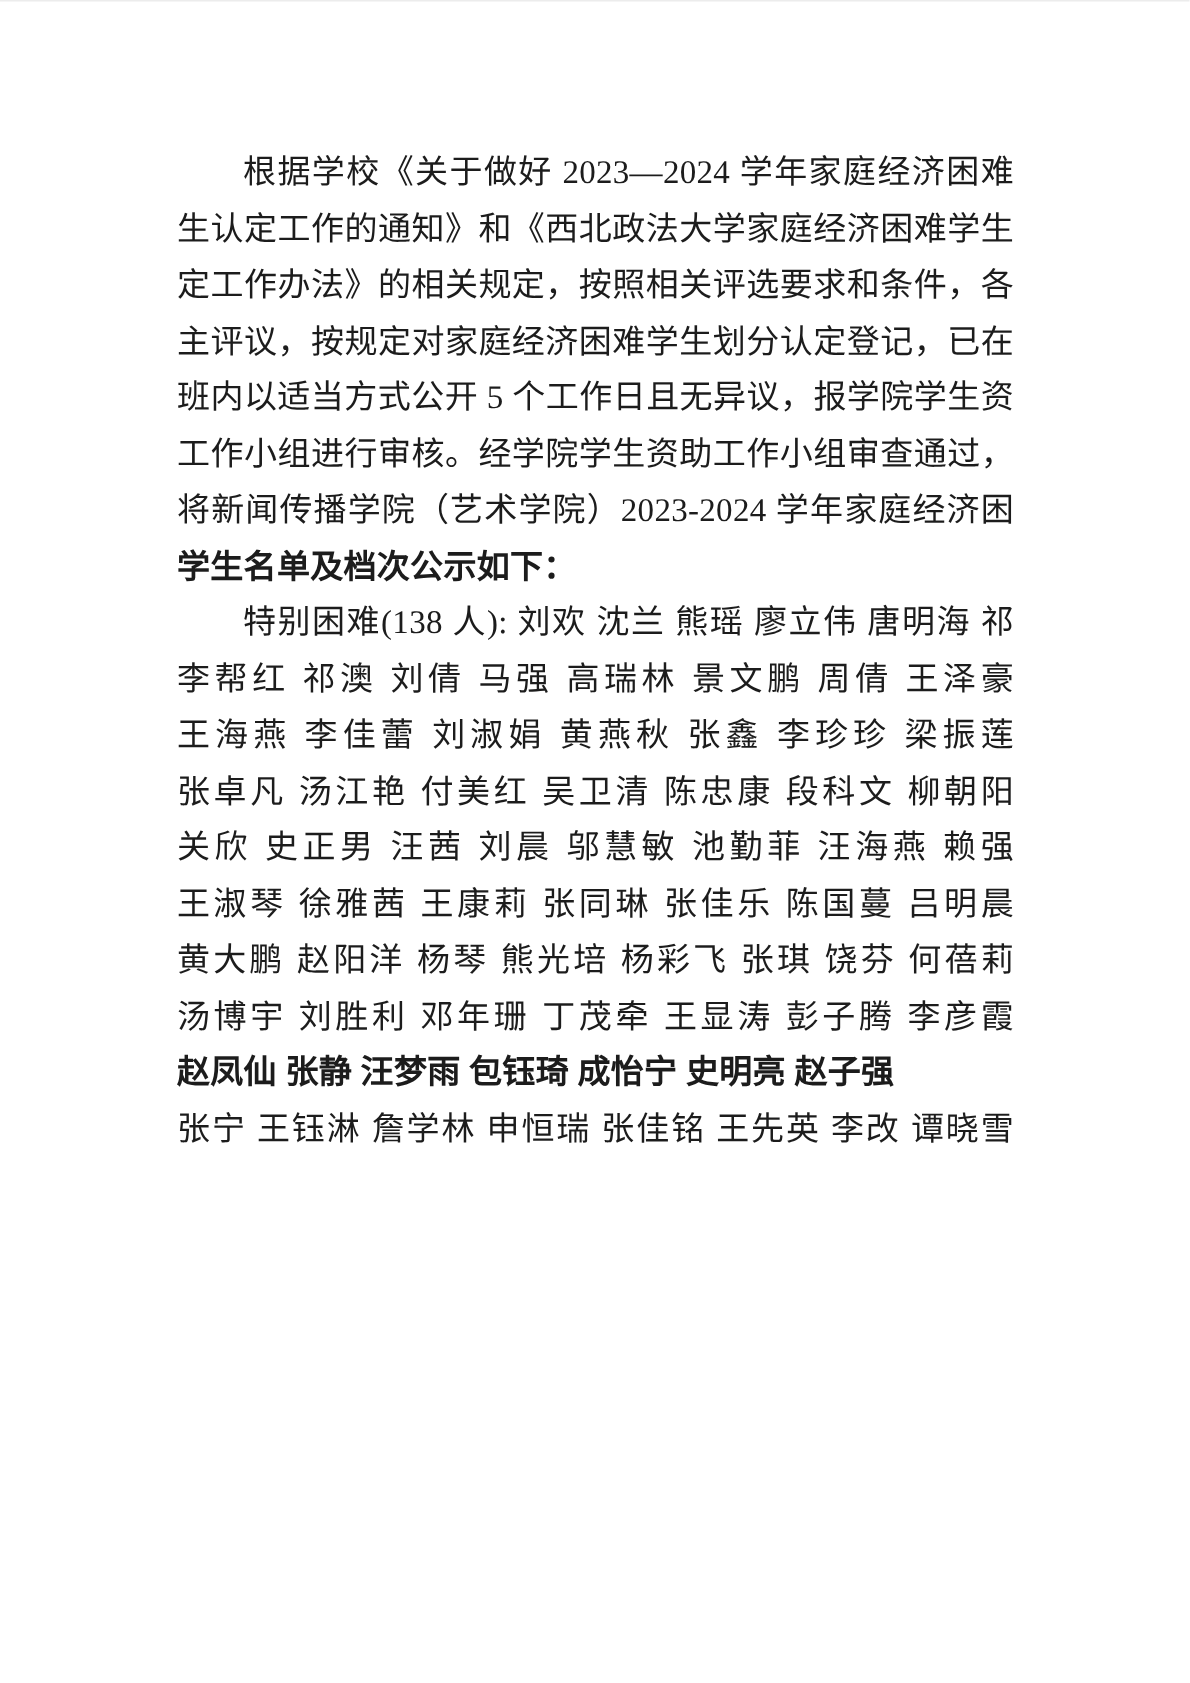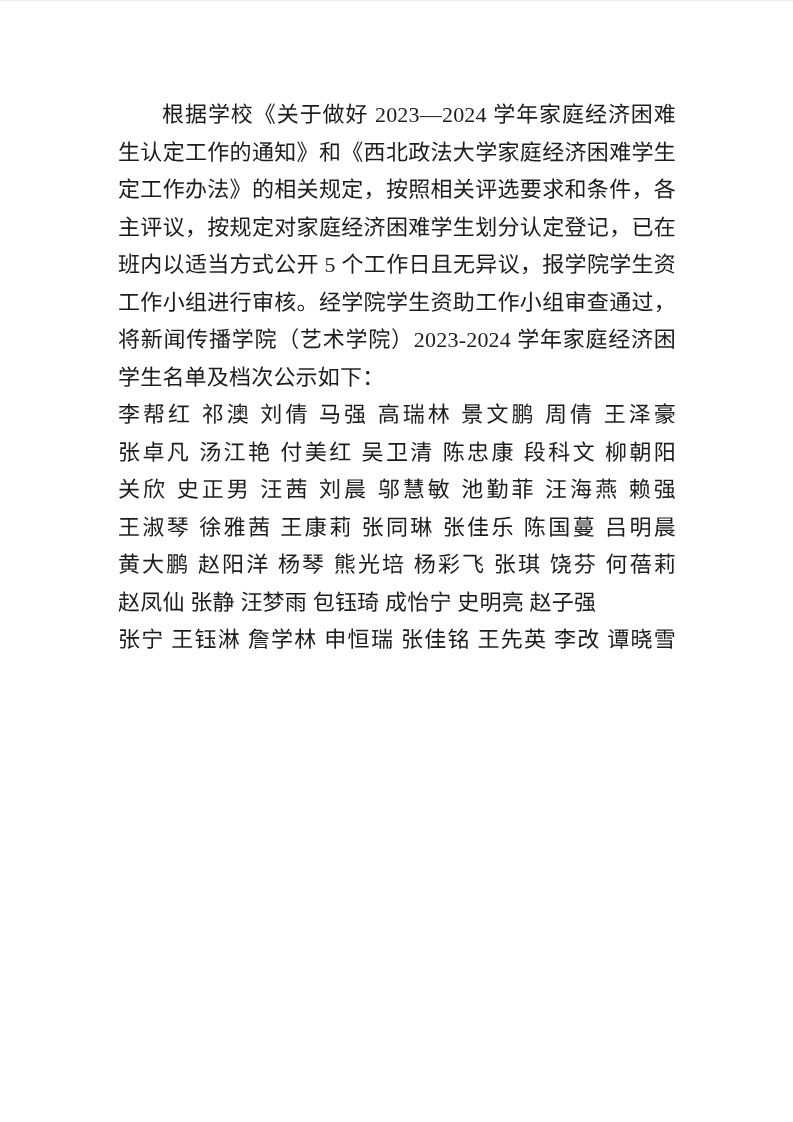--- a/index.html
+++ b/index.html
@@ -40,40 +40,44 @@
     text-align: justify;
     text-align-last: justify;
     height: 37.5px;
     overflow: hidden;
   }
   .line.indent {
     padding-left: 44px; 
   }
   .line.para-last {
     text-align-last: left;
+    font-weight: bold;
   }
 </style>
 </head>
 <body>
 
 <div class="page">
   <div class="textblock" id="textblock">
       <div class="paragraph">
         <div class="line indent">根据学校《关于做好 2023—2024 学年家庭经济困难学</div>
         <div class="line">生认定工作的通知》和《西北政法大学家庭经济困难学生认</div>
         <div class="line">定工作办法》的相关规定，按照相关评选要求和条件，各年</div>
         <div class="line">主评议，按规定对家庭经济困难学生划分认定登记，已在本</div>
         <div class="line">班内以适当方式公开 5 个工作日且无异议，报学院学生资助</div>
         <div class="line">工作小组进行审核。经学院学生资助工作小组审查通过，现</div>
         <div class="line">将新闻传播学院（艺术学院）2023-2024 学年家庭经济困难</div>
         <div class="line para-last">学生名单及档次公示如下：</div>
       </div>
       <div class="paragraph">
+        <div class="line indent">特别困难(138 人): 刘欢 沈兰 熊瑶 廖立伟 唐明海 祁</div>
         <div class="line">李帮红 祁澳 刘倩 马强 高瑞林 景文鹏 周倩 王泽豪</div>
+        <div class="line">王海燕 李佳蕾 刘淑娟 黄燕秋 张鑫 李珍珍 梁振莲</div>
         <div class="line">张卓凡 汤江艳 付美红 吴卫清 陈忠康 段科文 柳朝阳</div>
         <div class="line">关欣 史正男 汪茜 刘晨 邬慧敏 池勤菲 汪海燕 赖强</div>
         <div class="line">王淑琴 徐雅茜 王康莉 张同琳 张佳乐 陈国蔓 吕明晨</div>
         <div class="line">黄大鹏 赵阳洋 杨琴 熊光培 杨彩飞 张琪 饶芬 何蓓莉</div>
+        <div class="line">汤博宇 刘胜利 邓年珊 丁茂牵 王显涛 彭子腾 李彦霞</div>
         <div class="line para-last">赵凤仙 张静 汪梦雨 包钰琦 成怡宁 史明亮 赵子强</div>
         <div class="line">张宁 王钰淋 詹学林 申恒瑞 张佳铭 王先英 李改 谭晓雪</div>
       </div>
     </div>
 </div>
 
 </body></html>

